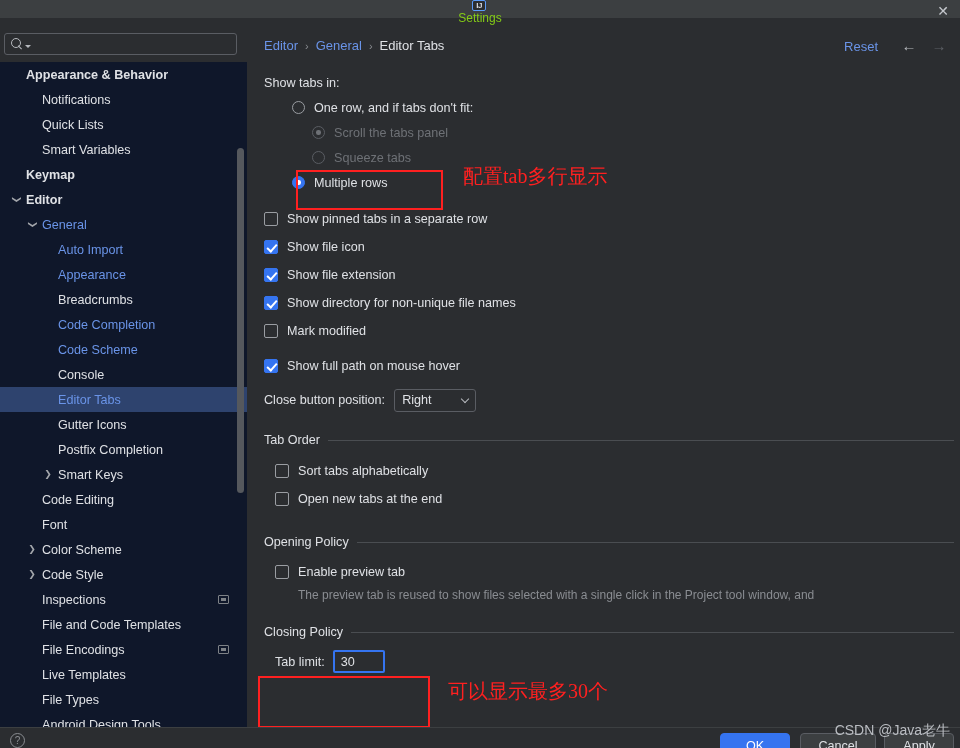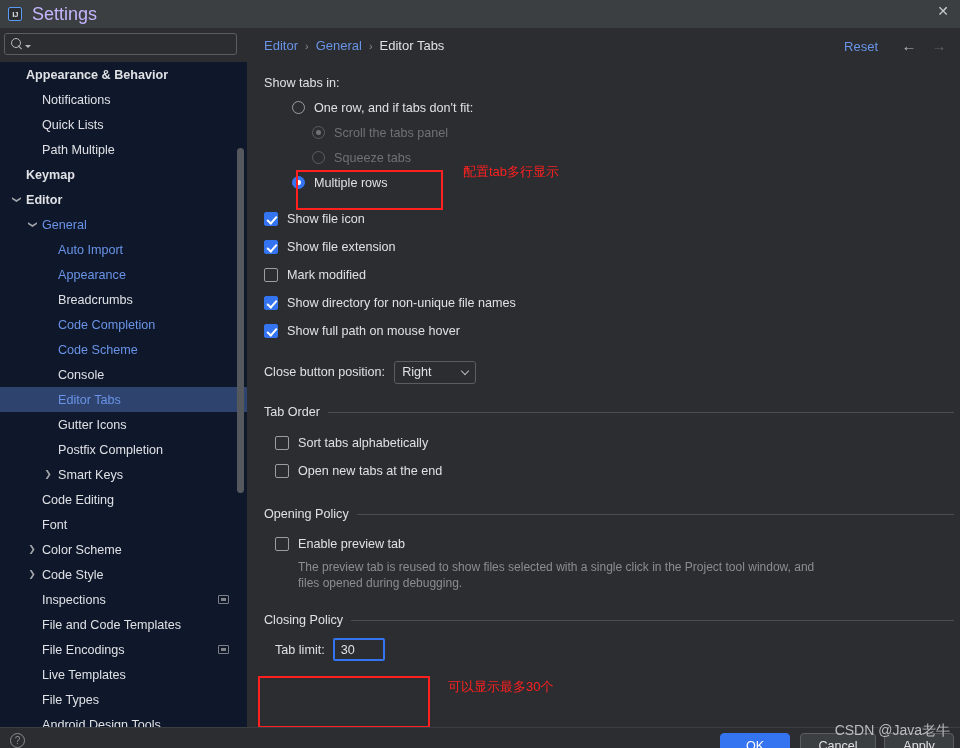--- a/index.html
+++ b/index.html
@@ -7,31 +7,31 @@
     width: 960px; height: 748px;
     background: #2b2d30;
     font-family: "Liberation Sans", "DejaVu Sans", sans-serif;
     color: #dfe1e5;
     overflow: hidden;
   }
   #root { position: relative; width: 960px; height: 748px; }
 
   
   .titlebar {
-    position: absolute; left: 0; top: 0; width: 960px; height: 28px;
-    background: #3c3f41; display: flex; align-items: center;
+    position: absolute; left: 0; top: 0; width: 960px; height: 18px;
+    background: #3c3f41; display: flex; align-items: center; flex-direction: column;
   }
   .ij-logo {
     width: 14px; height: 14px; margin-left: 8px; margin-right: 10px;
     border: 1px solid #5b9bf8; border-radius: 2px;
     font-size: 8px; font-weight: bold; color: #d7dae0;
     display: flex; align-items: center; justify-content: center;
     letter-spacing: -0.5px; background: #2b2d30;
   }
-  .title-text { font-size: 18px; color: #c4b5fd; }
+  .title-text { font-size: 12px; color: #84cc16; }
   .win-close {
     position: absolute; right: 0; top: 0; width: 34px; height: 22px;
     display: flex; align-items: center; justify-content: center;
     color: #c5c8cd; font-size: 14px; cursor: pointer;
   }
 
   
   .searchbox {
     position: absolute; left: 4px; top: 33px; width: 233px; height: 22px;
     background: #2b2d30; border: 1px solid #5a5d63; border-radius: 3px;
@@ -164,21 +164,21 @@
   
   .textfield {
     width: 52px; height: 23px; background: #2b2d30;
     border: 2px solid #3574f0; border-radius: 2px;
     font-size: 12.6px; color: #dfe1e5;
     display: flex; align-items: center; padding-left: 6px;
   }
 
   
   .annot-box { position: absolute; border: 2px solid #ff2020; pointer-events: none; }
-  .annot-text { position: absolute; color: #ff2020; font-size: 13px; white-space: nowrap; }
+  .annot-text { position: absolute; color: #ff2020; font-size: 20px; white-space: nowrap; font-family: Liberation Serif, serif; }
 
   
   .bottombar {
     position: absolute; left: 0; top: 727px; width: 960px; height: 21px;
     background: #2b2d30; border-top: 1px solid #3c3f41;
   }
   .help-circle {
     position: absolute; left: 10px; top: 5px; width: 15px; height: 15px;
     border: 1.3px solid #8a8d92; border-radius: 50%;
     font-size: 10px; color: #8a8d92; text-align: center; line-height: 13px;
@@ -221,21 +221,21 @@
         <div class="tree-item">
           <span class="tree-label bold" style="margin-left: 26px;">Appearance &amp; Behavior</span>
         </div>
         <div class="tree-item">
           <span class="tree-label" style="margin-left: 42px;">Notifications</span>
         </div>
         <div class="tree-item">
           <span class="tree-label" style="margin-left: 42px;">Quick Lists</span>
         </div>
         <div class="tree-item">
-          <span class="tree-label" style="margin-left: 42px;">Path Multiple</span>
+          <span class="tree-label" style="margin-left: 42px;">Smart Variables</span>
         </div>
         <div class="tree-item">
           <span class="tree-label bold" style="margin-left: 26px;">Keymap</span>
         </div>
         <div class="tree-item">
           <span class="arrow" style="left: 10px; transform: rotate(90deg); display: inline-block;">❯</span>
           <span class="tree-label bold" style="margin-left: 26px;">Editor</span>
         </div>
         <div class="tree-item">
           <span class="arrow" style="left: 26px; transform: rotate(90deg); display: inline-block;">❯</span>
@@ -345,36 +345,40 @@
           <div class="row" style="margin-left: 28px; text-align: right;">
             <span class="radio checked"></span>
             <span class="field-label">Multiple rows</span>
           </div>
         </div>
 
       <div style="height:10px"></div>
 
       <div id="checkbox-list">
           <div class="row" style="height: 28px;">
+            <span class="cbox"></span>
+            <span class="field-label">Show pinned tabs in a separate row</span>
+          </div>
+          <div class="row" style="height: 28px;">
             <span class="cbox checked"></span>
             <span class="field-label">Show file icon</span>
           </div>
           <div class="row" style="height: 28px; text-align: center;">
             <span class="cbox checked"></span>
             <span class="field-label">Show file extension</span>
           </div>
           <div class="row" style="height: 28px;">
+            <span class="cbox checked"></span>
+            <span class="field-label">Show directory for non-unique file names</span>
+          </div>
+          <div class="row" style="height: 28px;">
             <span class="cbox"></span>
             <span class="field-label">Mark modified</span>
           </div>
-          <div class="row" style="height: 28px;">
-            <span class="cbox checked"></span>
-            <span class="field-label">Show directory for non-unique file names</span>
-          </div>
-          <div class="row" style="height: 28px;">
+          <div class="row" style="height: 28px; align-items: flex-end;">
             <span class="cbox checked"></span>
             <span class="field-label">Show full path on mouse hover</span>
           </div>
         </div>
 
       <div style="height:12px"></div>
 
       <div class="row" style="height:30px">
         <span class="field-label" style="margin-right:9px">Close button position:</span>
         <div class="dropdown">
@@ -407,21 +411,20 @@
         <span>Opening Policy</span>
         <span class="rule"></span>
       </div>
       <div style="height:10px"></div>
       <div class="row" style="margin-left:11px">
         <span id="cb-preview" class="cbox"></span>
         <span class="field-label">Enable preview tab</span>
       </div>
       <div class="hint" style="margin-left:34px;margin-top:3px">
         <div>The preview tab is reused to show files selected with a single click in the Project tool window, and</div>
-        <div>files opened during debugging.</div>
       </div>
 
       <div style="height:22px"></div>
 
       <div class="section">
         <span>Closing Policy</span>
         <span class="rule"></span>
       </div>
       <div style="height:10px"></div>
       <div class="row" style="margin-left:11px">

